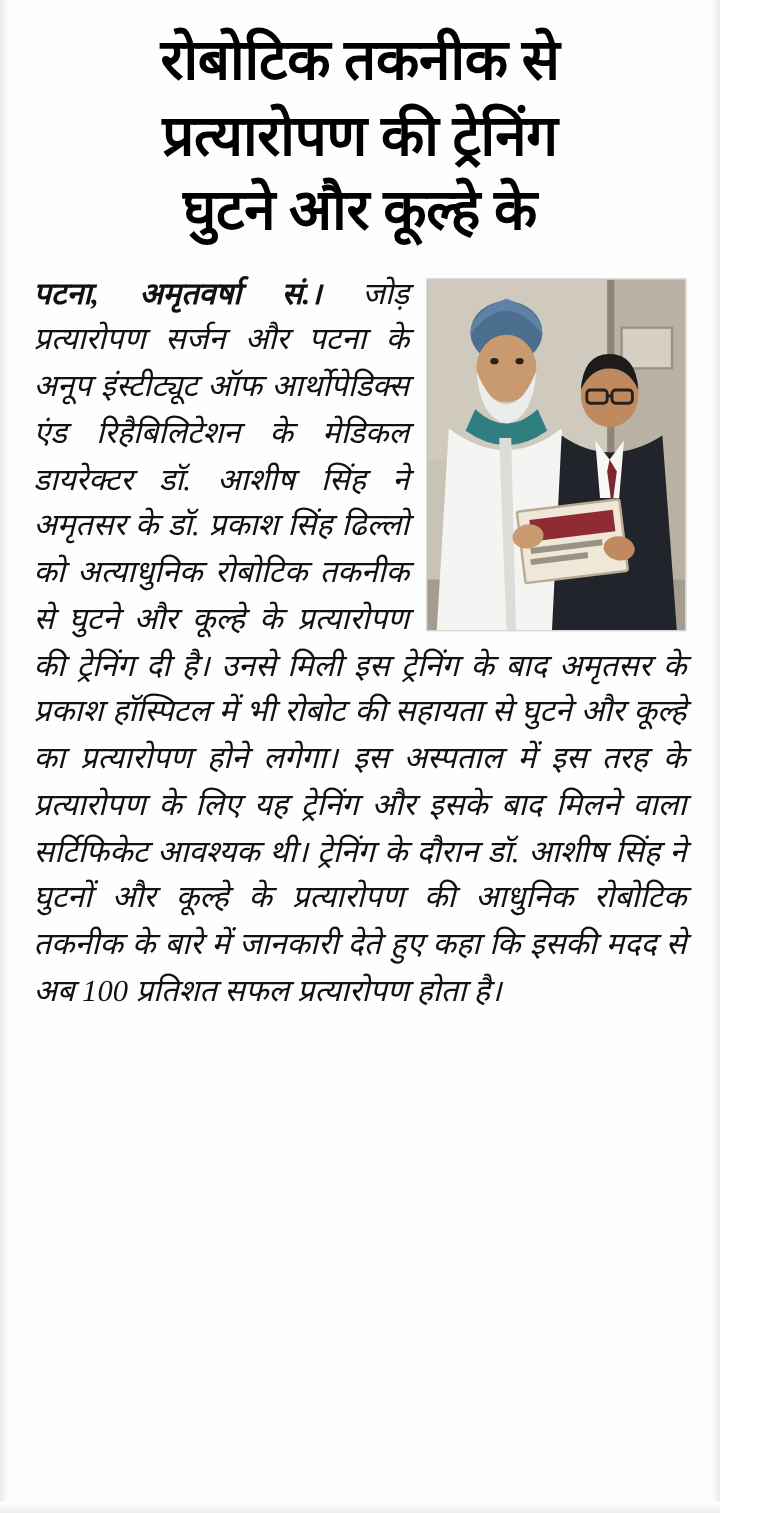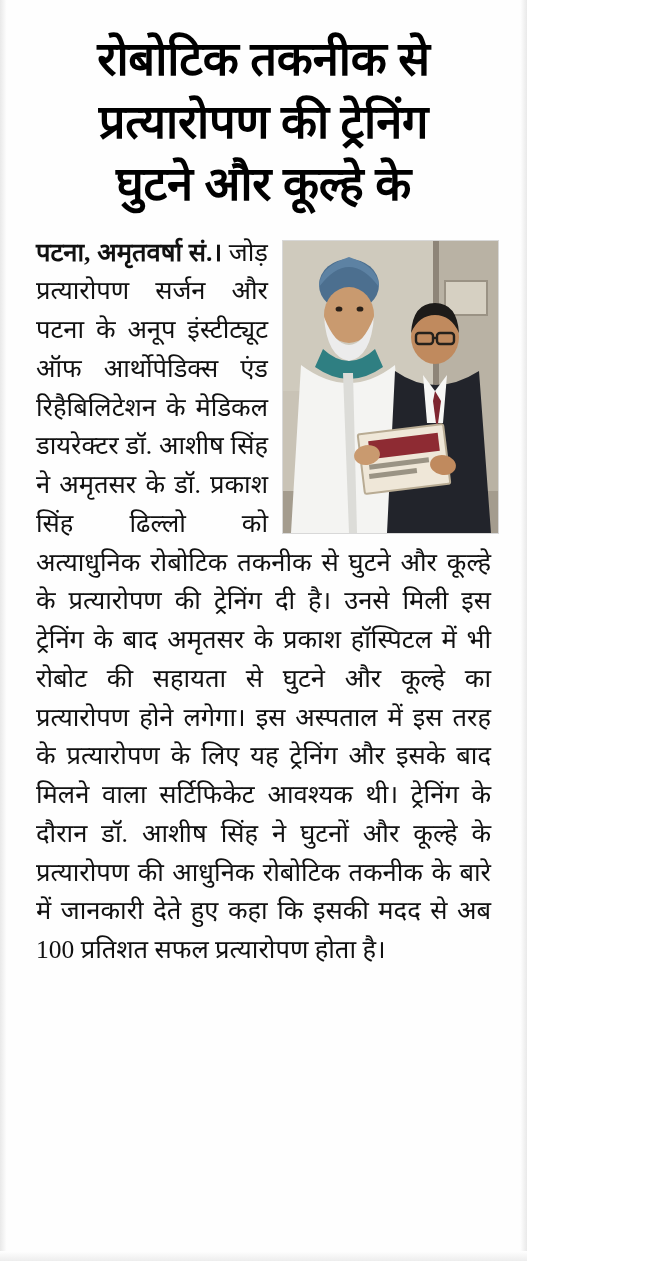--- a/index.html
+++ b/index.html
@@ -11,24 +11,24 @@
   body {
     width: 646px;
     height: 1261px;
     overflow: hidden;
     font-family: "Liberation Serif", "DejaVu Serif", serif;
     color: #0a0a0a;
     position: relative;
   }
   .clipping {
     position: relative;
-    width: 527px;
+    width: 600px;
     height: 1261px;
     box-sizing: border-box;
-    padding: 22px 28px 14px 28px;
+    padding: 14px 28px 14px 28px;
     background: #fefefe;
   }
   
   .headline {
     text-align: center;
     font-family: "Liberation Serif", "DejaVu Serif", serif;
     font-weight: 700;
     font-size: 47px;
     line-height: 1.33;
     letter-spacing: -0.2px;
@@ -57,21 +57,22 @@
     border: 1px solid #d8d8d8;
     overflow: hidden;
     position: relative;
     background: #cfc9be;
   }
   .photo svg { display: block; width: 100%; height: 100%; }
   .lead {
     font-weight: 700;
   }
   .article p {
-    margin: 8px;
+    margin: 0;
+    font-style: italic;
   }
   .article .para-first {
     text-indent: 0;
   }
   
   .edge-l, .edge-r {
     position: absolute;
     top: 0;
     bottom: 0;
     width: 7px;

